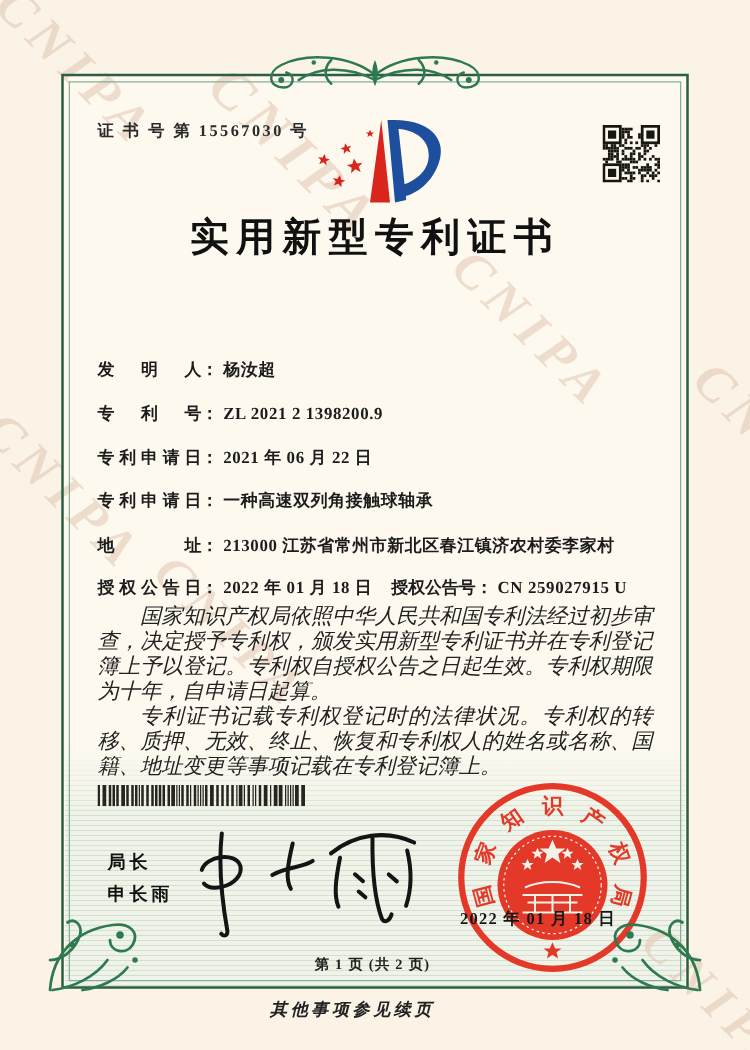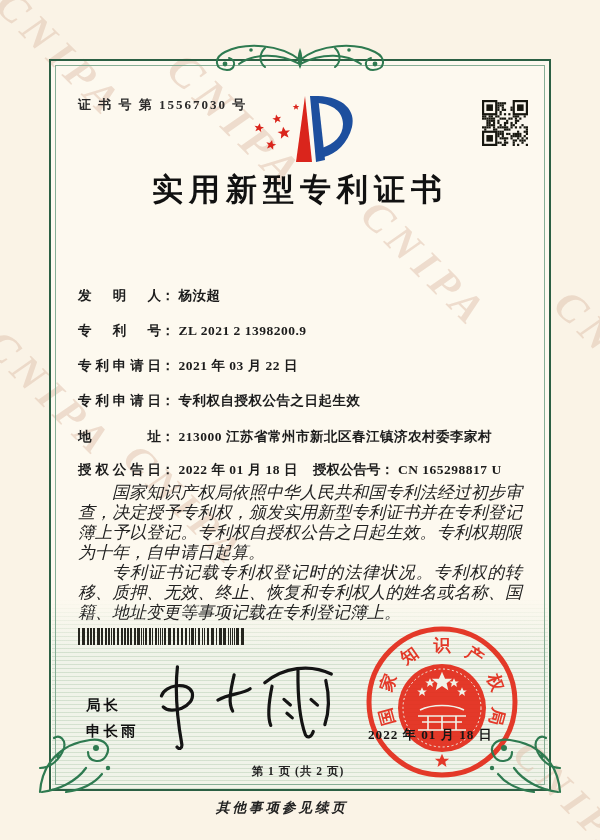--- a/index.html
+++ b/index.html
@@ -39,21 +39,21 @@
          letter-spacing:6px;color:#111;}
   .frow{position:absolute;left:78px;width:446px;font-size:13.5px;font-weight:600;color:#1c1c1c;}
   .flabel{display:inline-block;width:83px;text-align:justify;text-align-last:justify;}
   .fcolon{display:inline-block;margin-right:4px;}
   .fvalue{letter-spacing:.5px;}
   .fgroup2{position:absolute;left:235px;top:0;white-space:nowrap;}
   .paras{left:78px;top:483px;width:444px;font-size:17px;line-height:20px;font-style:italic;
          color:#222;text-align:justify;}
   .paras p{margin:0;text-indent:2em;}
   .barcode{left:78px;top:628px;}
-  .signoff{left:86px;font-size:14.5px;font-weight:700;letter-spacing:3px;color:#111;margin-top:16px;}
+  .signoff{left:86px;font-size:14.5px;font-weight:700;letter-spacing:3px;color:#111;}
   .sig-title{top:680px;} .sig-name{top:706px;}
   .signature{left:150px;top:652px;}
   .seal{left:362px;top:622px;}
   .seal-date{left:368px;top:726px;font-size:13.2px;font-weight:600;color:#161616;
              letter-spacing:1px;z-index:5;}
   .pageinfo{left:0;top:764px;width:596px;text-align:center;font-size:11.5px;
             letter-spacing:1px;color:#222;font-weight:600;z-index:6;}
   .continuation{left:0;top:799px;width:564px;text-align:center;font-size:13.5px;
                 font-style:italic;letter-spacing:3px;color:#222;font-weight:600;}
 </style>
@@ -287,32 +287,32 @@
 
   <div class="content title">实用新型专利证书</div>
 
   <div class="content frow" style="top:287px">
     <span class="flabel">发明人</span><span class="fcolon">：</span><span class="fvalue">杨汝超</span>
   </div>
   <div class="content frow" style="top:322px">
     <span class="flabel">专利号</span><span class="fcolon">：</span><span class="fvalue">ZL 2021 2 1398200.9</span>
   </div>
   <div class="content frow" style="top:357px">
-    <span class="flabel">专利申请日</span><span class="fcolon">：</span><span class="fvalue">2021 年 03 月 22 日</span>
+    <span class="flabel">专利申请日</span><span class="fcolon">：</span><span class="fvalue">2021 年 06 月 22 日</span>
   </div>
   <div class="content frow" style="top:392px">
-    <span class="flabel">专利申请日</span><span class="fcolon">：</span><span class="fvalue">专利权自授权公告之日起生效</span>
+    <span class="flabel">专利申请日</span><span class="fcolon">：</span><span class="fvalue">一种高速双列角接触球轴承</span>
   </div>
   <div class="content frow" style="top:428px">
     <span class="flabel">地址</span><span class="fcolon">：</span><span class="fvalue">213000 江苏省常州市新北区春江镇济农村委李家村</span>
   </div>
   <div class="content frow" style="top:461px">
     <span class="flabel">授权公告日</span><span class="fcolon">：</span><span class="fvalue">2022 年 01 月 18 日</span>
     <span class="fgroup2">
-      <span>授权公告号</span><span class="fcolon">：</span><span class="fvalue">CN 165298817 U</span>
+      <span>授权公告号</span><span class="fcolon">：</span><span class="fvalue">CN 259027915 U</span>
     </span>
   </div>
 
   <div class="content paras">
     <p>国家知识产权局依照中华人民共和国专利法经过初步审查，决定授予专利权，颁发实用新型专利证书并在专利登记簿上予以登记。专利权自授权公告之日起生效。专利权期限为十年，自申请日起算。</p>
     <p>专利证书记载专利权登记时的法律状况。专利权的转移、质押、无效、终止、恢复和专利权人的姓名或名称、国籍、地址变更等事项记载在专利登记簿上。</p>
   </div>
 
   <svg class="content barcode" width="167" height="17" viewBox="0 0 167 17" id="barcode">
       <rect x="0" y="0" width="2" height="17" fill="#26261f"></rect>

